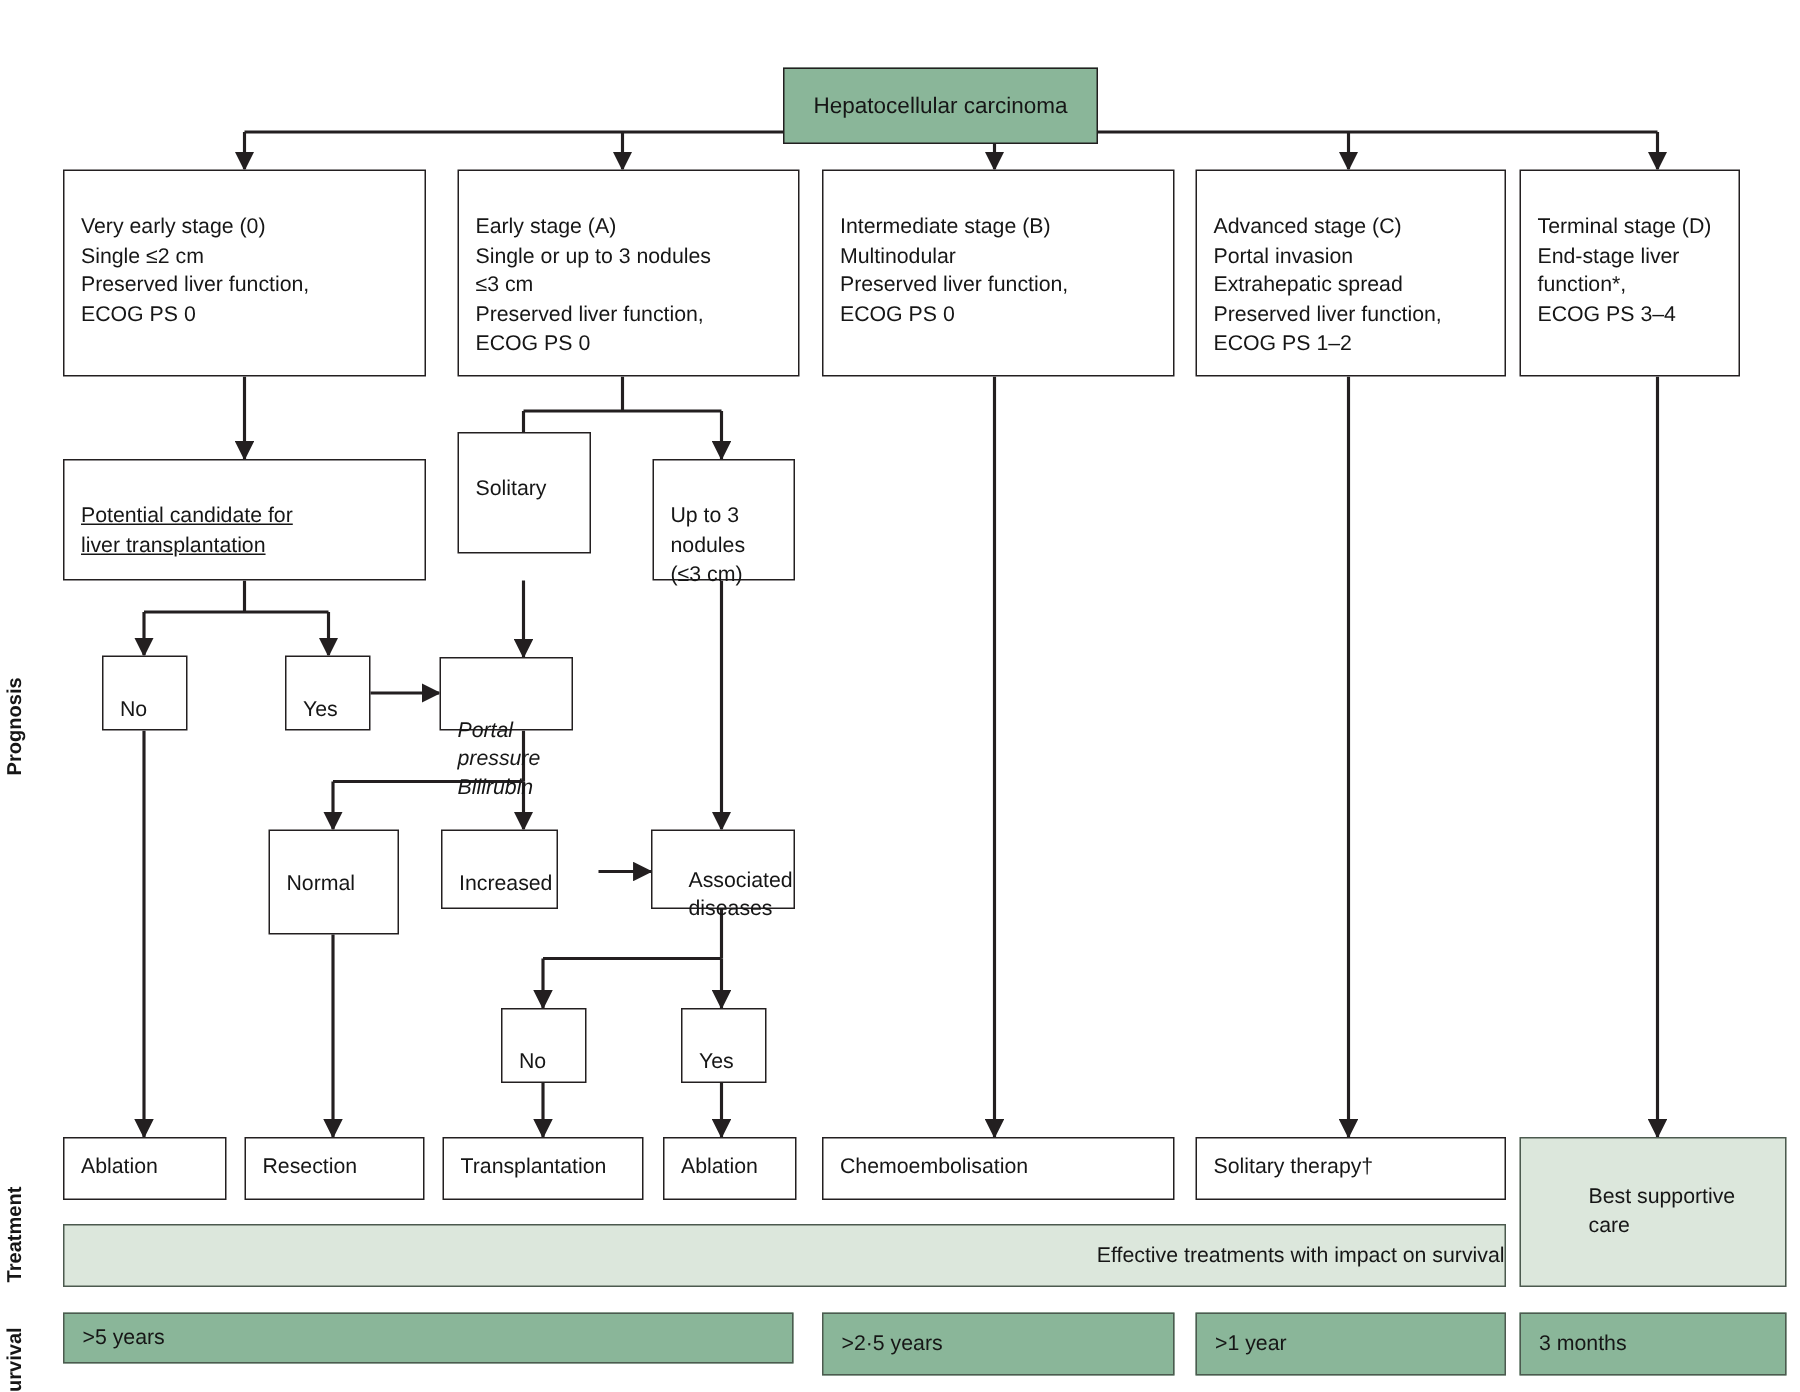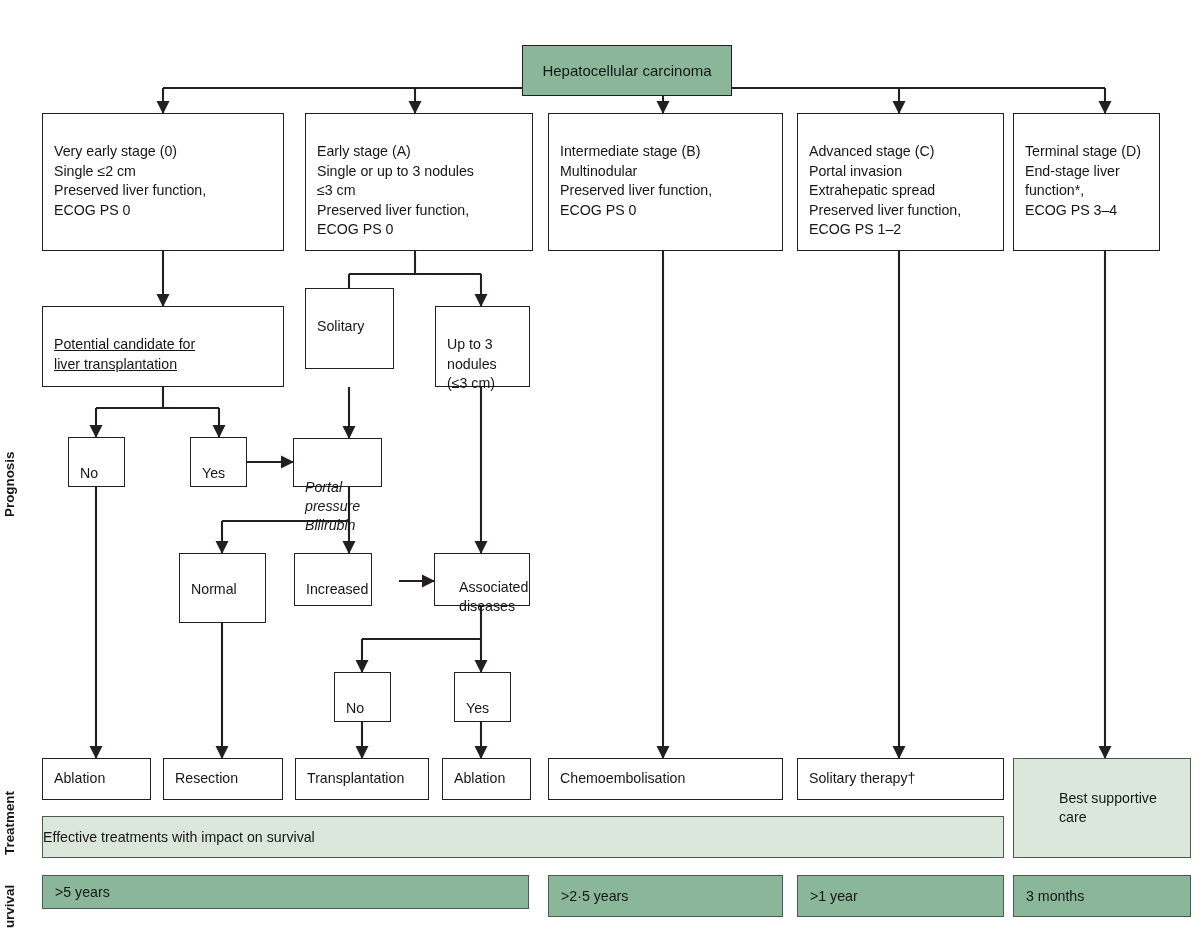--- a/index.html
+++ b/index.html
@@ -60,21 +60,21 @@
     align-items: center;
     font-size: 14.2px;
     color: #161616;
   }
   .band.survival {
     background: #8ab699;
     padding-left: 12px;
   }
   .band.effective {
     background: #dce7dc;
-    justify-content: flex-start;
+    justify-content: flex-end;
   }
   .row-label {
     position: absolute;
     font-size: 13.4px;
     font-weight: bold;
     color: #161616;
     transform-origin: left bottom;
     transform: rotate(-90deg);
     white-space: nowrap;
   }

